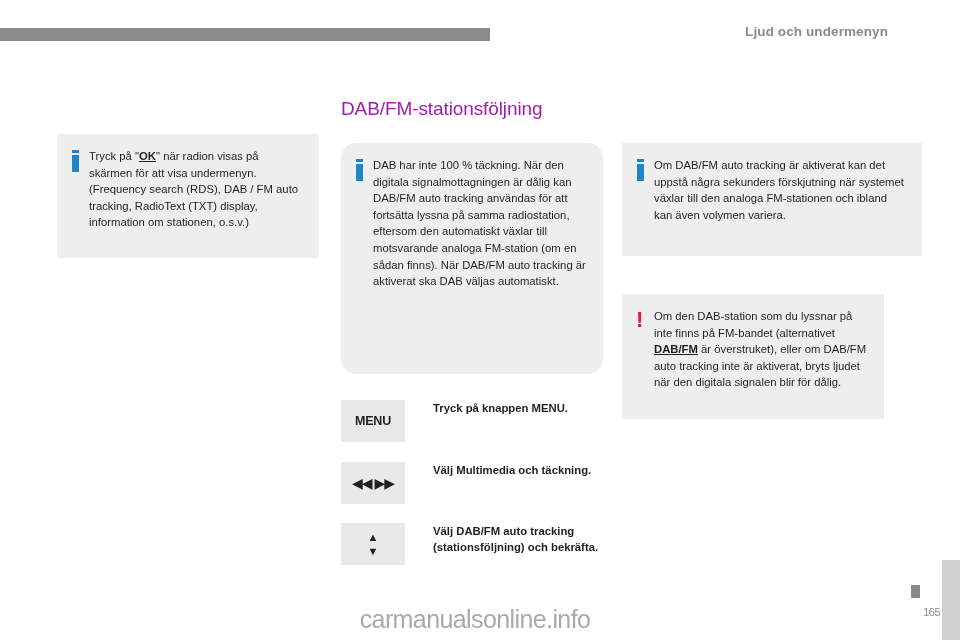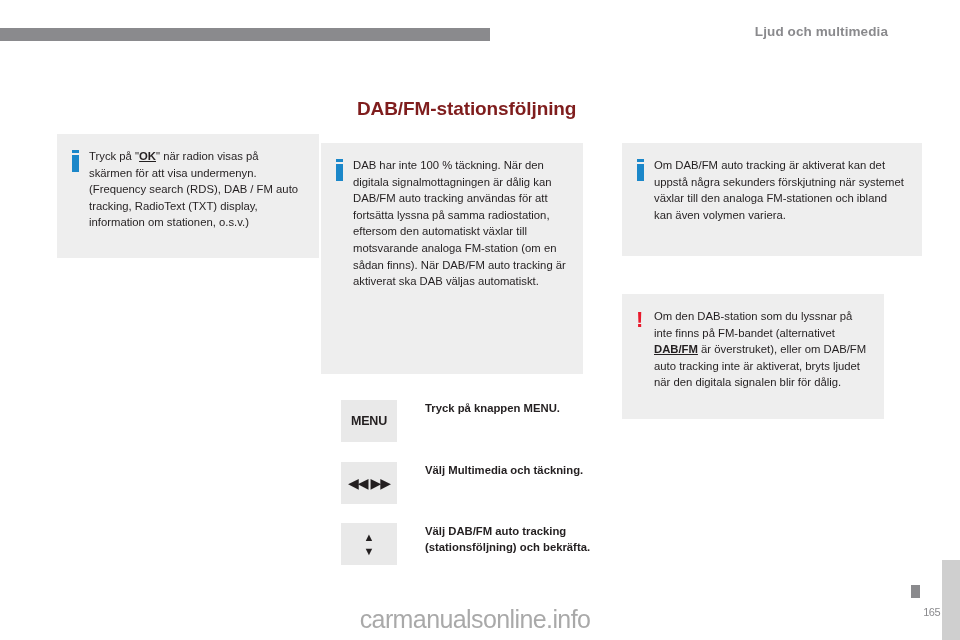--- a/index.html
+++ b/index.html
@@ -28,24 +28,24 @@
     font-size: 13.5px;
     font-weight: bold;
     color: #8a8a8d;
     letter-spacing: 0.1px;
     white-space: nowrap;
   }
 
   
   .main-title {
     position: absolute;
-    left: 357px; top: 98px;
+    left: 341px; top: 98px;
     font-size: 19px;
-    font-weight: bold;
-    color: #7f1d1d;
+    font-weight: normal;
+    color: #a21caf;
     letter-spacing: -0.1px;
     white-space: nowrap;
   }
 
   
   .note-box {
     position: absolute;
     background: #eeeeee;
     display: flex;
     padding: 14px 14px 14px 12px;
@@ -86,34 +86,34 @@
   }
   .note-text {
     flex: 1 1 auto;
     font-size: 11.3px;
     line-height: 16.6px;
     color: #231f20;
   }
   .note-text b { font-weight: bold; text-decoration: underline; }
 
   #note-left   { left: 57px;  top: 134px; width: 262px; height: 124px; }
-  #note-mid    { left: 321px; top: 143px; width: 262px; height: 231px; }
+  #note-mid    { left: 341px; top: 143px; width: 262px; height: 231px; border-radius: 15px; }
   #note-right  { left: 622px; top: 143px; width: 300px; height: 113px; }
   #note-warn   { left: 622px; top: 294px; width: 262px; height: 125px; }
 
   
   .step-row {
     position: absolute;
     left: 341px;
     display: flex;
     align-items: flex-start;
   }
   .step-key {
     flex: 0 0 auto;
-    width: 56px; height: 42px;
+    width: 64px; height: 42px;
     background: #e9e9e9;
     display: flex;
     align-items: center;
     justify-content: center;
     color: #231f20;
   }
   .key-menu-label {
     font-size: 12.5px;
     font-weight: bold;
     letter-spacing: -0.2px;
@@ -180,21 +180,21 @@
     letter-spacing: -0.6px;
     white-space: nowrap;
   }
 </style>
 </head>
 <body>
 
 <div class="page">
 
   <div class="header-bar"></div>
-  <div class="header-title">Ljud och multimedia</div>
+  <div class="header-title">Ljud och undermenyn</div>
 
   <div class="main-title">DAB/FM-stationsföljning</div>
 
   <div class="note-box" id="note-left">
     <div class="note-icon">
       <span class="icon-info">
           <span class="dot"></span>
           <span class="stem"></span>
         </span>
     </div>

